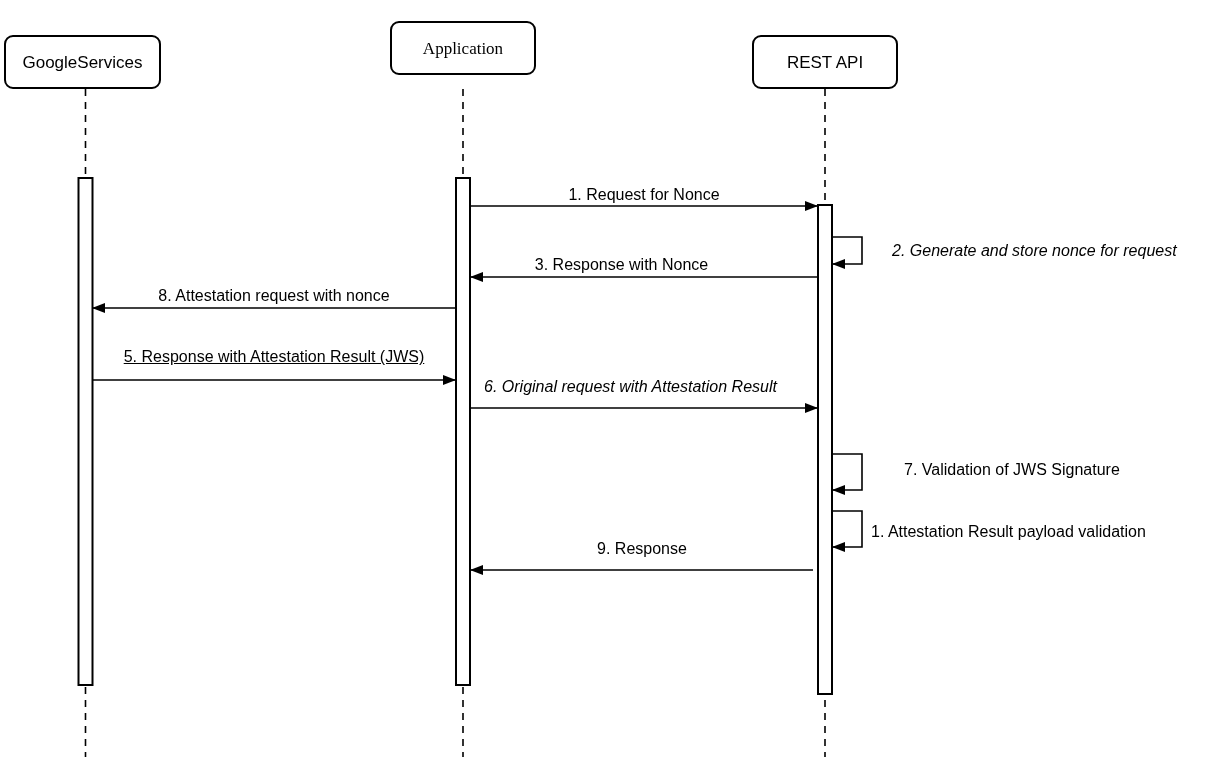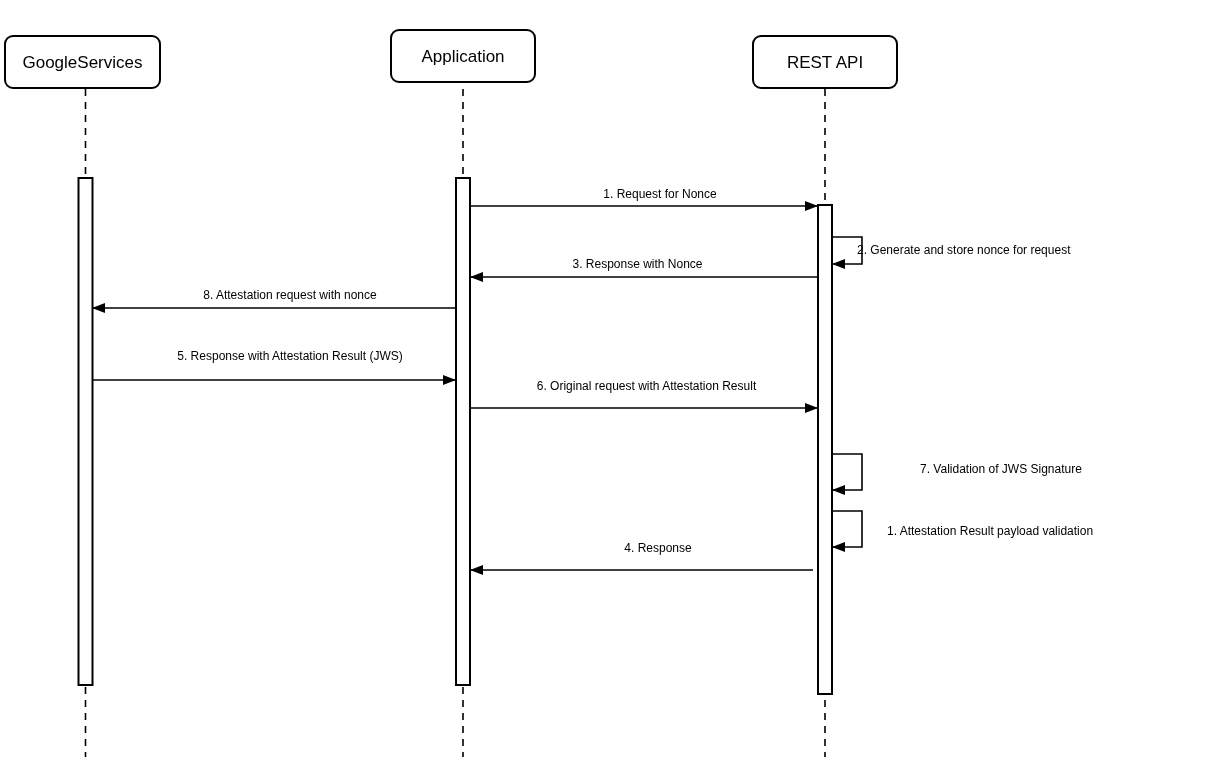--- a/index.html
+++ b/index.html
@@ -25,26 +25,25 @@
     background: #ffffff;
     display: flex;
     align-items: center;
     justify-content: center;
     font-size: 17px;
     line-height: 1;
     color: #000000;
   }
   .msg-label {
     position: absolute;
-    font-size: 12px;
+    font-size: 16px;
     line-height: 17px;
     white-space: nowrap;
     text-align: center;
     color: #000000;
-    margin-left: 16px;
   }
   .loop-label {
     text-align: left;
   }
 </style>
 </head>
 <body>
 
 <div class="canvas">
 
@@ -70,38 +69,38 @@
     <line x1="92" y1="380" x2="455" y2="380" stroke="#000" stroke-width="1.6" marker-end="url(#arrowhead)"></line>
     <line x1="470" y1="408" x2="817" y2="408" stroke="#000" stroke-width="1.6" marker-end="url(#arrowhead)"></line>
     <path d="M832,454 L862,454 L862,490 L833,490" fill="none" stroke="#000" stroke-width="1.6" marker-end="url(#arrowhead)"></path>
     <path d="M832,511 L862,511 L862,547 L833,547" fill="none" stroke="#000" stroke-width="1.6" marker-end="url(#arrowhead)"></path>
     <line x1="813" y1="570" x2="471" y2="570" stroke="#000" stroke-width="1.6" marker-end="url(#arrowhead)"></line>
   </svg>
 
   <div class="actor" style="left:4px; top:35px; width:157px; height:54px;">
     <span>GoogleServices</span>
   </div>
-  <div class="actor" style="left:390px; top:29px; width:146px; height:54px;">
+  <div class="actor" style="left:390px; top:21px; width:146px; height:54px;font-family:Liberation Serif, serif;">
     <span>Application</span>
   </div>
   <div class="actor" style="left:752px; top:35px; width:146px; height:54px;text-align:right;">
     <span>REST API</span>
   </div>
 
   <div class="msg-label" style="left:471px; top:186px; width:346px;">1. Request for Nonce</div>
 
-  <div class="msg-label loop-label" style="left:841px; top:242px;">2. Generate and store nonce for request</div>
+  <div class="msg-label loop-label" style="left:892px; top:242px;font-style:italic;">2. Generate and store nonce for request</div>
 
   <div class="msg-label" style="left:471px; top:256px; width:301px;">3. Response with Nonce</div>
 
   <div class="msg-label" style="left:93px; top:287px; width:362px;">8. Attestation request with nonce</div>
 
-  <div class="msg-label" style="left:93px; top:348px; width:362px;">5. Response with Attestation Result (JWS)</div>
+  <div class="msg-label" style="left:93px; top:348px; width:362px;text-decoration:underline;">5. Response with Attestation Result (JWS)</div>
 
-  <div class="msg-label" style="left:471px; top:378px; width:319px;">6. Original request with Attestation Result</div>
+  <div class="msg-label" style="left:471px; top:378px; width:319px;font-style:italic;">6. Original request with Attestation Result</div>
 
   <div class="msg-label loop-label" style="left:904px; top:461px;">7. Validation of JWS Signature</div>
 
   <div class="msg-label loop-label" style="left:871px; top:523px;">1. Attestation Result payload validation</div>
 
-  <div class="msg-label" style="left:471px; top:540px; width:342px;">4. Response</div>
+  <div class="msg-label" style="left:471px; top:540px; width:342px;">9. Response</div>
 
 </div>
 
 </body></html>

